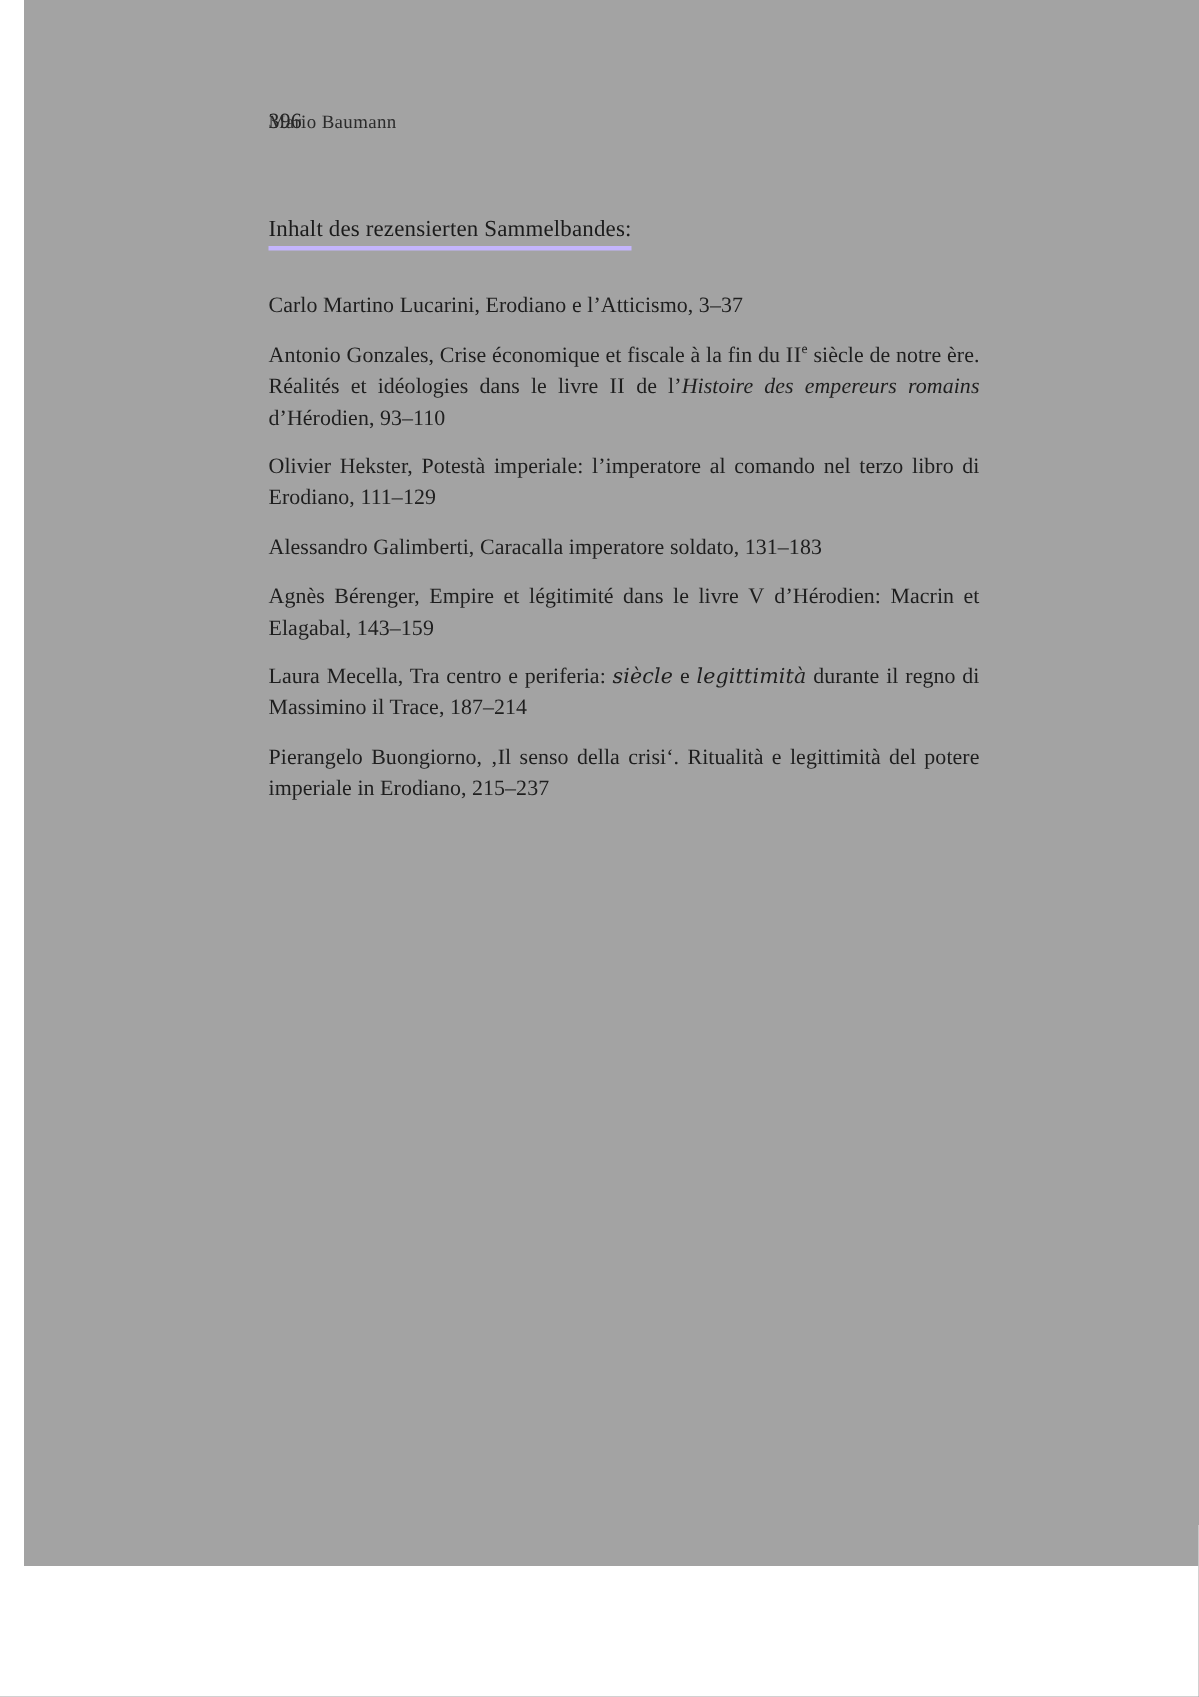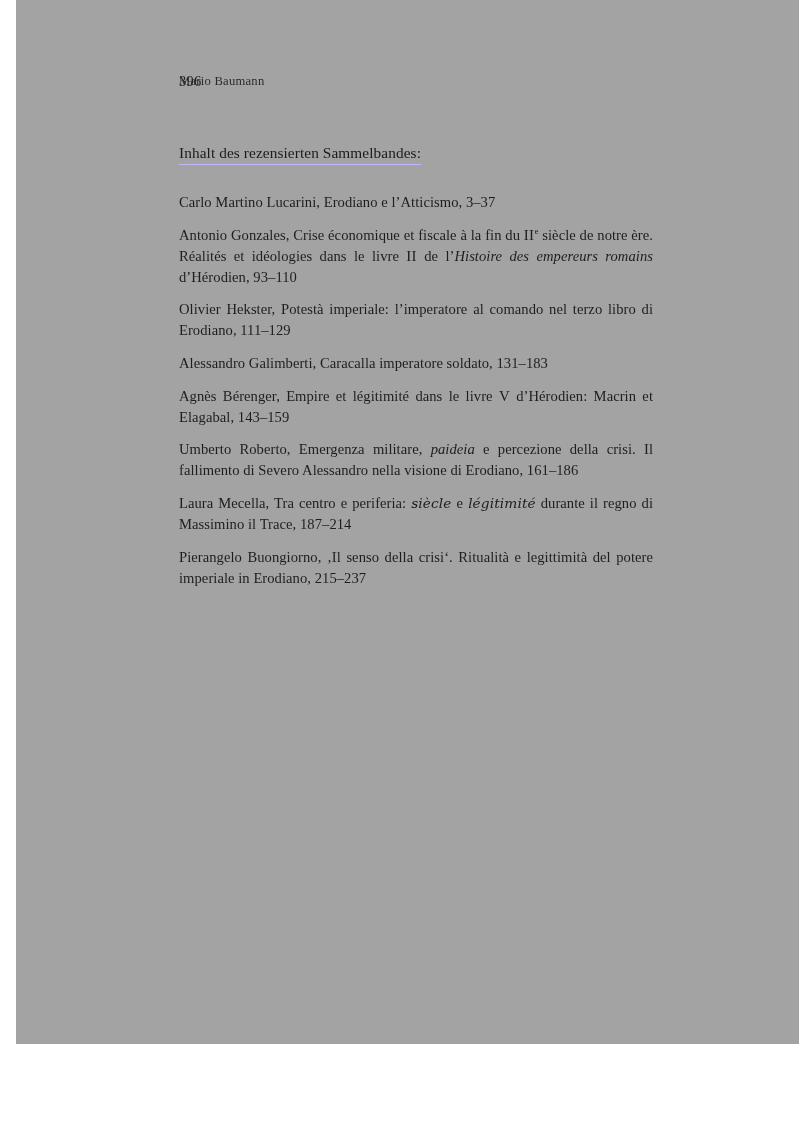--- a/index.html
+++ b/index.html
@@ -56,21 +56,21 @@
     width: 474px;
   }
 
   .section-heading {
     font-size: 15.3px;
     line-height: 20px;
     margin: 0 0 14px 0;
     color: #1b1b1b;
     letter-spacing: 0.1px;
     display: inline-block;
-    border-bottom: 1px solid #c4b5fd;
+    border-bottom: 3px solid #c4b5fd;
     padding-bottom: 1px;
   }
   .heading-wrap { margin-bottom: 13px; }
 
   .entry {
     font-size: 14.6px;
     line-height: 21.1px;
     margin: 0 0 11.5px 0;
     text-align: justify;
     text-justify: inter-word;
@@ -116,20 +116,19 @@
     <div class="heading-wrap">
       <span class="section-heading">Inhalt des rezensierten Sammelbandes:</span>
     </div>
 
     <div id="entries-container">
         <p class="entry"><span>Carlo Martino Lucarini, Erodiano e l’Atticismo, 3–37</span></p>
         <p class="entry"><span>Antonio Gonzales, Crise économique et fiscale à la fin du </span><span class="smallcap">II</span><span class="sup">e</span><span> siècle de notre ère. Réalités et idéologies dans le livre </span><span class="smallcap">II</span><span> de l’</span><i>Histoire des empereurs romains</i><span> d’Hérodien, 93–110</span></p>
         <p class="entry"><span>Olivier Hekster, Potestà imperiale: l’imperatore al comando nel terzo libro di Erodiano, 111–129</span></p>
         <p class="entry"><span>Alessandro Galimberti, Caracalla imperatore soldato, 131–183</span></p>
         <p class="entry"><span>Agnès Bérenger, Empire et légitimité dans le livre </span><span class="smallcap">V</span><span> d’Hérodien: Macrin et Elagabal, 143–159</span></p>
-        <p class="entry"><span>Umberto Roberto, Emergenza militare, </span><i>paideia</i><span> e percezione della crisi. Il fallimento di Severo Alessandro nella visione di Erodiano, 161–186</span></p>
-        <p class="entry"><span>Laura Mecella, Tra centro e periferia: </span><span class="greek">siècle</span><span> e </span><span class="greek">légitimité</span><span> durante il regno di Massimino il Trace, 187–214</span></p>
+        <p class="entry"><span>Laura Mecella, Tra centro e periferia: </span><span class="greek">siècle</span><span> e </span><span class="greek">legittimità</span><span> durante il regno di Massimino il Trace, 187–214</span></p>
         <p class="entry"><span>Pierangelo Buongiorno, ‚Il senso della crisi‘. Ritualità e legittimità del potere imperiale in Erodiano, 215–237</span></p>
       </div>
 
   </div>
 
 </div>
 
 </body></html>

